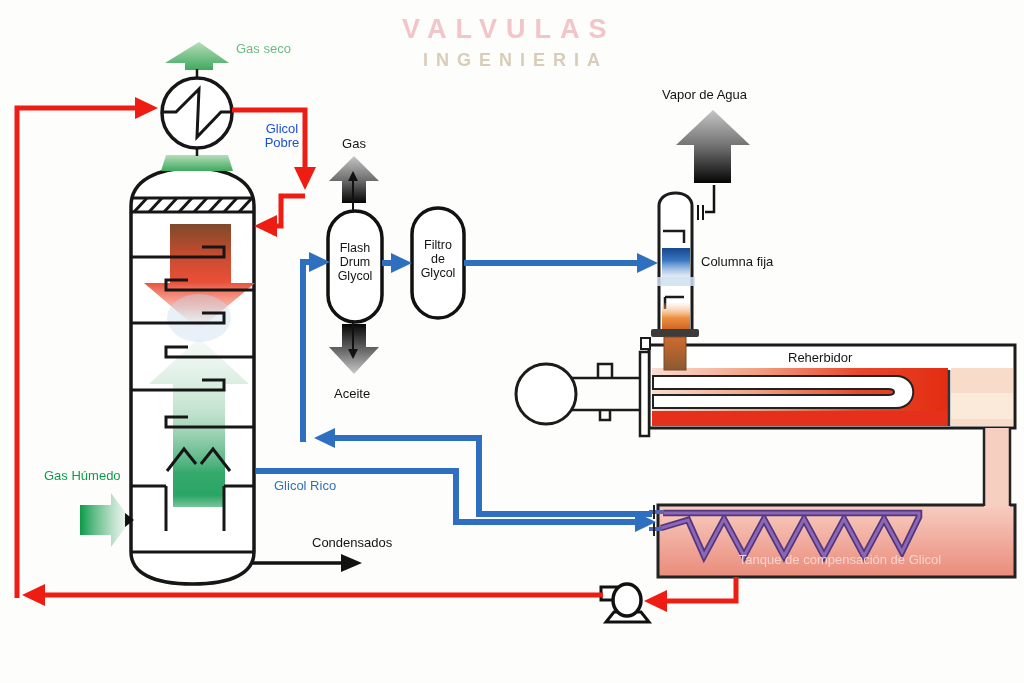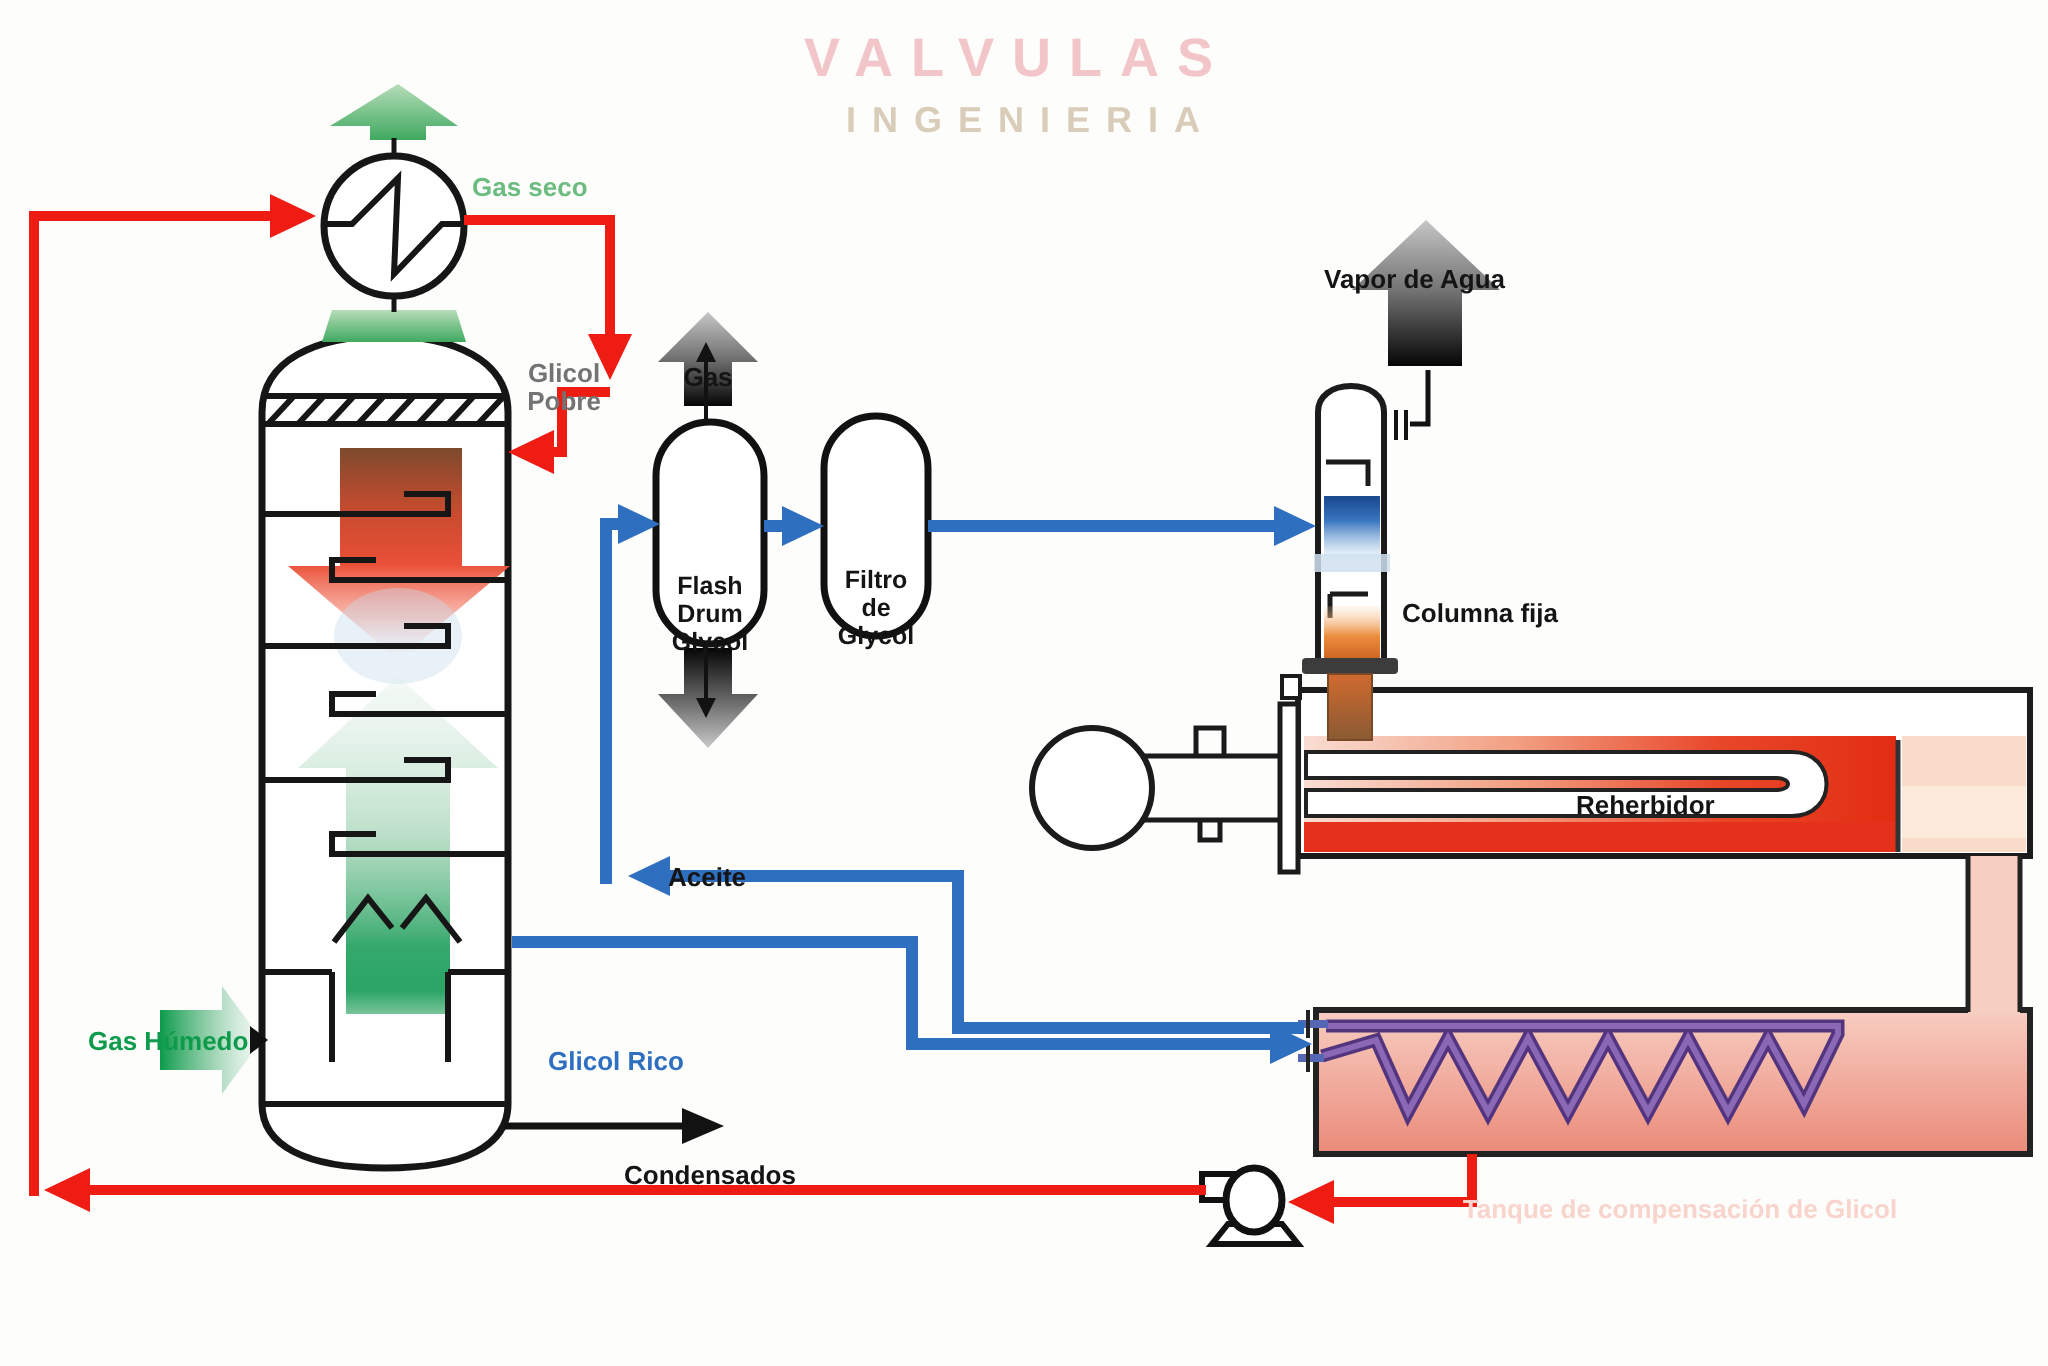--- a/index.html
+++ b/index.html
@@ -1,20 +1,20 @@
 <!DOCTYPE html>
 <html><head>
 <meta charset="utf-8">
 <style>
   html,body{margin:0;padding:0;background:#fdfdfc;}
   #stage{position:relative;width:1024px;height:683px;overflow:hidden;
          font-family:"Liberation Sans",sans-serif;background:#fdfdfc;}
   #stage svg{position:absolute;left:0;top:0;z-index:1;}
-  .lbl{position:absolute;z-index:2;font-weight:bold;font-size:13px;line-height:14px;
-       color:#141414;white-space:pre-line;margin-top:45px;}
+  .lbl{position:absolute;z-index:2;font-weight:normal;font-size:13px;line-height:14px;
+       color:#141414;white-space:pre-line;}
   .center{text-align:center;}
   .wm{position:absolute;z-index:0;font-weight:bold;white-space:nowrap;}
   #wm1{left:402px;top:14px;font-size:27px;letter-spacing:9px;color:#f2c5c8;}
   #wm2{left:423px;top:50px;font-size:18px;letter-spacing:8px;color:#d9ccb8;}
 </style>
 </head>
 <body>
 
 <div id="stage">
 
@@ -206,21 +206,21 @@
       <path d="M652,514 H479 V438 H334" marker-end="url(#mBlue)"></path>
       <path d="M303,442 V262 H310" marker-end="url(#mBlue)"></path>
       <path d="M382,263 H392" marker-end="url(#mBlue)"></path>
       <path d="M464,263 H638" marker-end="url(#mBlue)"></path>
     </g>
 
     <line x1="252" y1="563" x2="342" y2="563" stroke="#121212" stroke-width="3.5" marker-end="url(#mBlk)"></line>
   </svg>
 
   <div class="lbl" style="left:236px;top:42px;width:70px;color:#6cbc80;">Gas seco</div>
-  <div class="lbl center" style="left:256px;top:135px;width:52px;color:#737373;">Glicol
+  <div class="lbl center" style="left:256px;top:122px;width:52px;color:#1d4ed8;">Glicol
 Pobre</div>
   <div class="lbl" style="left:44px;top:469px;width:95px;color:#0e9b4c;">Gas Húmedo</div>
   <div class="lbl" style="left:274px;top:479px;width:85px;color:#2f6fc0;">Glicol Rico</div>
   <div class="lbl" style="left:312px;top:536px;width:110px;">Condensados</div>
   <div class="lbl center" style="left:334px;top:137px;width:40px;">Gas</div>
   <div class="lbl" style="left:334px;top:387px;width:50px;">Aceite</div>
   <div class="lbl center" style="left:328px;top:241px;width:54px;font-size:12.5px;">Flash
 Drum
 Glycol</div>
   <div class="lbl center" style="left:412px;top:238px;width:52px;font-size:12.5px;">Filtro

